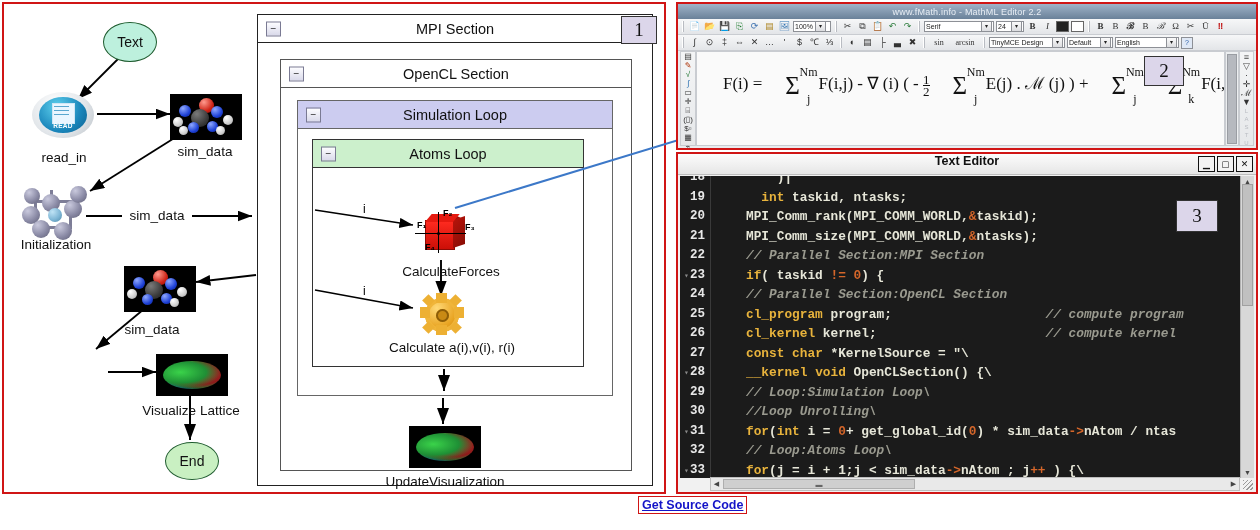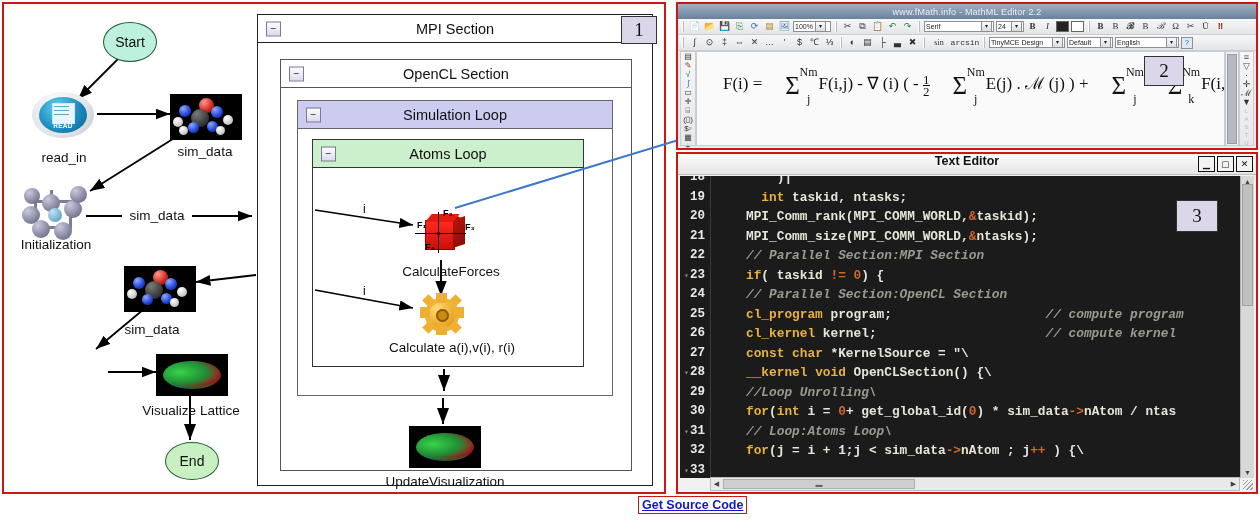--- a/index.html
+++ b/index.html
@@ -128,21 +128,21 @@
       <path d="M252,271 L192,278" stroke="#000" stroke-width="1.8" fill="none" marker-end="url(#ah)"></path>
 
       <path d="M140,305 L92,345" stroke="#000" stroke-width="1.8" fill="none" marker-end="url(#ah)"></path>
 
       <path d="M104,368 L152,368" stroke="#000" stroke-width="1.8" fill="none" marker-end="url(#ah)"></path>
 
       <path d="M186,392 L186,436" stroke="#000" stroke-width="2" fill="none" marker-end="url(#ah)"></path>
     </svg>
 
     <div class="ellipse" style="left:99px;top:18px;width:52px;height:38px;background:#bdf0dd;">
-      <span>Start</span>
+      <span>Text</span>
     </div>
 
     <div class="node" style="left:28px;top:88px;width:62px;height:46px;">
       <div style="position:absolute;inset:0;border-radius:50%;background:radial-gradient(circle at 40% 30%,#ffffff,#e2e6ea 58%,#b9c0c6);"></div>
       <div style="position:absolute;left:7px;top:5px;right:7px;bottom:5px;border-radius:50%;background:radial-gradient(circle at 38% 28%,#5fd1ee,#1a86bb 60%,#0d5f8e);"></div>
       <div style="position:absolute;left:20px;top:11px;width:21px;height:19px;background:#eaf6ff;border:1.2px solid #cfe6f5;"></div>
       <div style="position:absolute;left:22px;top:14px;width:15px;height:1.4px;background:#5aa7cf;box-shadow:0 4px 0 #5aa7cf,0 8px 0 #5aa7cf;"></div>
       <div style="position:absolute;left:0;right:0;top:30px;text-align:center;font-size:6.5px;font-weight:bold;color:#fff;letter-spacing:.3px;">READ</div>
     </div>
     <div class="node-label" style="left:24px;top:146px;width:72px;">read_in</div>
@@ -383,21 +383,21 @@
       <span class="ic">℃</span>
       <span class="ic">⅓</span>
       <span class="sep"></span>
       <span class="ic">◐</span>
       <span class="ic">▤</span>
       <span class="ic">├</span>
       <span class="ic">▃</span>
       <span class="ic">✖</span>
       <span class="sep"></span>
       <span class="ic" style="width:20px;font-family:'Liberation Serif',serif;font-size:8px;">sin</span>
-      <span class="ic" style="width:28px;font-family:Liberation Mono, monospace;font-size:8px;text-align:center;">arcsin</span>
+      <span class="ic" style="width:28px;font-family:Liberation Serif, serif;font-size:8px;text-align:center;">arcsin</span>
       <span class="sep"></span>
       <span class="cbo" style="width:76px;">
         <span style="flex:1">TinyMCE Design</span>
         <span class="ar">▾</span>
       </span>
       <span class="cbo" style="width:46px;">
         <span style="flex:1">Default</span>
         <span class="ar">▾</span>
       </span>
       <span class="cbo" style="width:64px;">
@@ -513,20 +513,21 @@
           <div class="cl">  <span class="kw">int</span> taskid, ntasks;</div>
           <div class="cl">MPI_Comm_rank(MPI_COMM_WORLD,<span class="amp">&amp;</span>taskid);</div>
           <div class="cl">MPI_Comm_size(MPI_COMM_WORLD,<span class="amp">&amp;</span>ntasks);</div>
           <div class="cl"><span class="cm">// Parallel Section:MPI Section</span></div>
           <div class="cl"><span class="kw">if</span>( taskid <span class="op">!=</span> <span class="num">0</span>) {</div>
           <div class="cl"><span class="cm">// Parallel Section:OpenCL Section</span></div>
           <div class="cl"><span class="kw">cl_program</span> program;                    <span class="cm">// compute program</span></div>
           <div class="cl"><span class="kw">cl_kernel</span> kernel;                      <span class="cm">// compute kernel</span></div>
           <div class="cl"><span class="kw">const</span> <span class="kw">char</span> *KernelSource = "\</div>
           <div class="cl"><span class="kw">__kernel</span> <span class="kw">void</span> OpenCLSection() {\</div>
+          <div class="cl"><span class="cm">// Loop:Simulation Loop\</span></div>
           <div class="cl"><span class="cm">//Loop Unrolling\</span></div>
           <div class="cl"><span class="kw">for</span>(<span class="kw">int</span> i = <span class="num">0</span>+ get_global_id(<span class="num">0</span>) * sim_data<span class="op">-&gt;</span>nAtom / ntas</div>
           <div class="cl"><span class="cm">// Loop:Atoms Loop\</span></div>
           <div class="cl"><span class="kw">for</span>(j = i + 1;j &lt; sim_data<span class="op">-&gt;</span>nAtom ; j<span class="op">++</span> ) {\</div>
         </div>
       <div class="codescroll">
         <div class="ar" style="top:0;">▲</div>
         <div class="thumb"></div>
         <div class="ar" style="bottom:0;">▼</div>
       </div>

